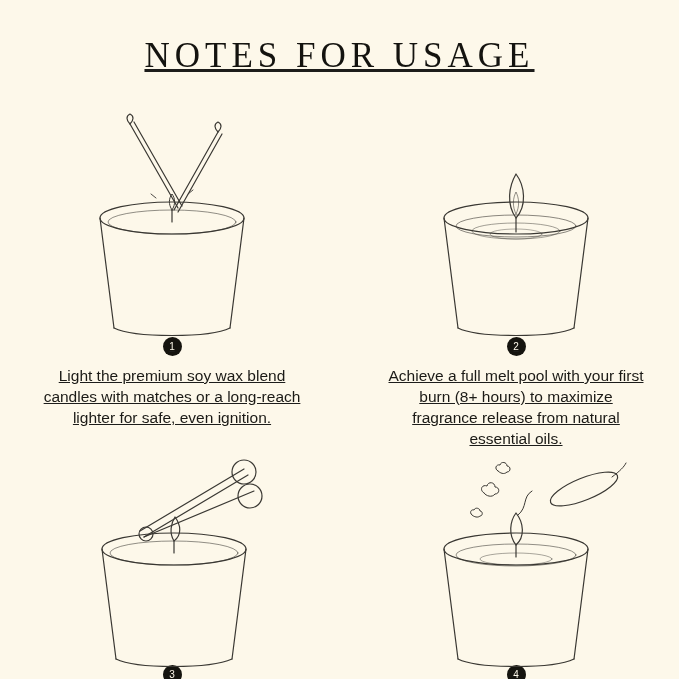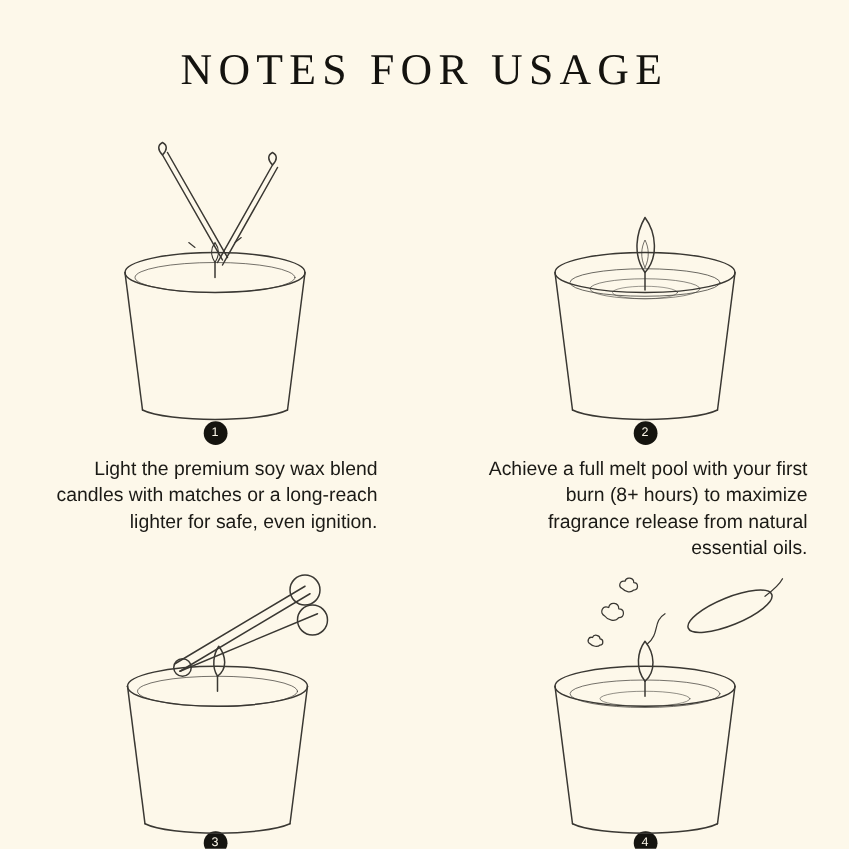--- a/index.html
+++ b/index.html
@@ -12,20 +12,21 @@
     background: #fdf8ea;
     font-family: "Liberation Sans", sans-serif;
     color: #1d1d1b;
     overflow: hidden;
   }
   .page {
     position: relative;
     width: 679px;
     height: 531px;
     box-sizing: border-box;
+    text-decoration: underline;
   }
   .title {
     text-align: center;
     font-family: "Liberation Serif", serif;
     font-size: 35px;
     letter-spacing: 5px;
     font-weight: 400;
     color: #14130f;
     margin: 0;
     padding-top: 36px;
@@ -62,21 +63,21 @@
     border-radius: 50%;
     background: #15140f;
     color: #fdf8ea;
     font-size: 10px;
     line-height: 19px;
     text-align: center;
     font-family: "Liberation Sans", sans-serif;
     margin: -4px 0 9px 0;
   }
   .caption {
-    text-align: right;
+    text-align: center;
     font-size: 15.5px;
     line-height: 21px;
     color: #1b1a16;
     max-width: 260px;
     font-family: "Liberation Sans", sans-serif;
   }
   .row2 .art { height: 220px; }
 </style>
 </head>
 <body>

